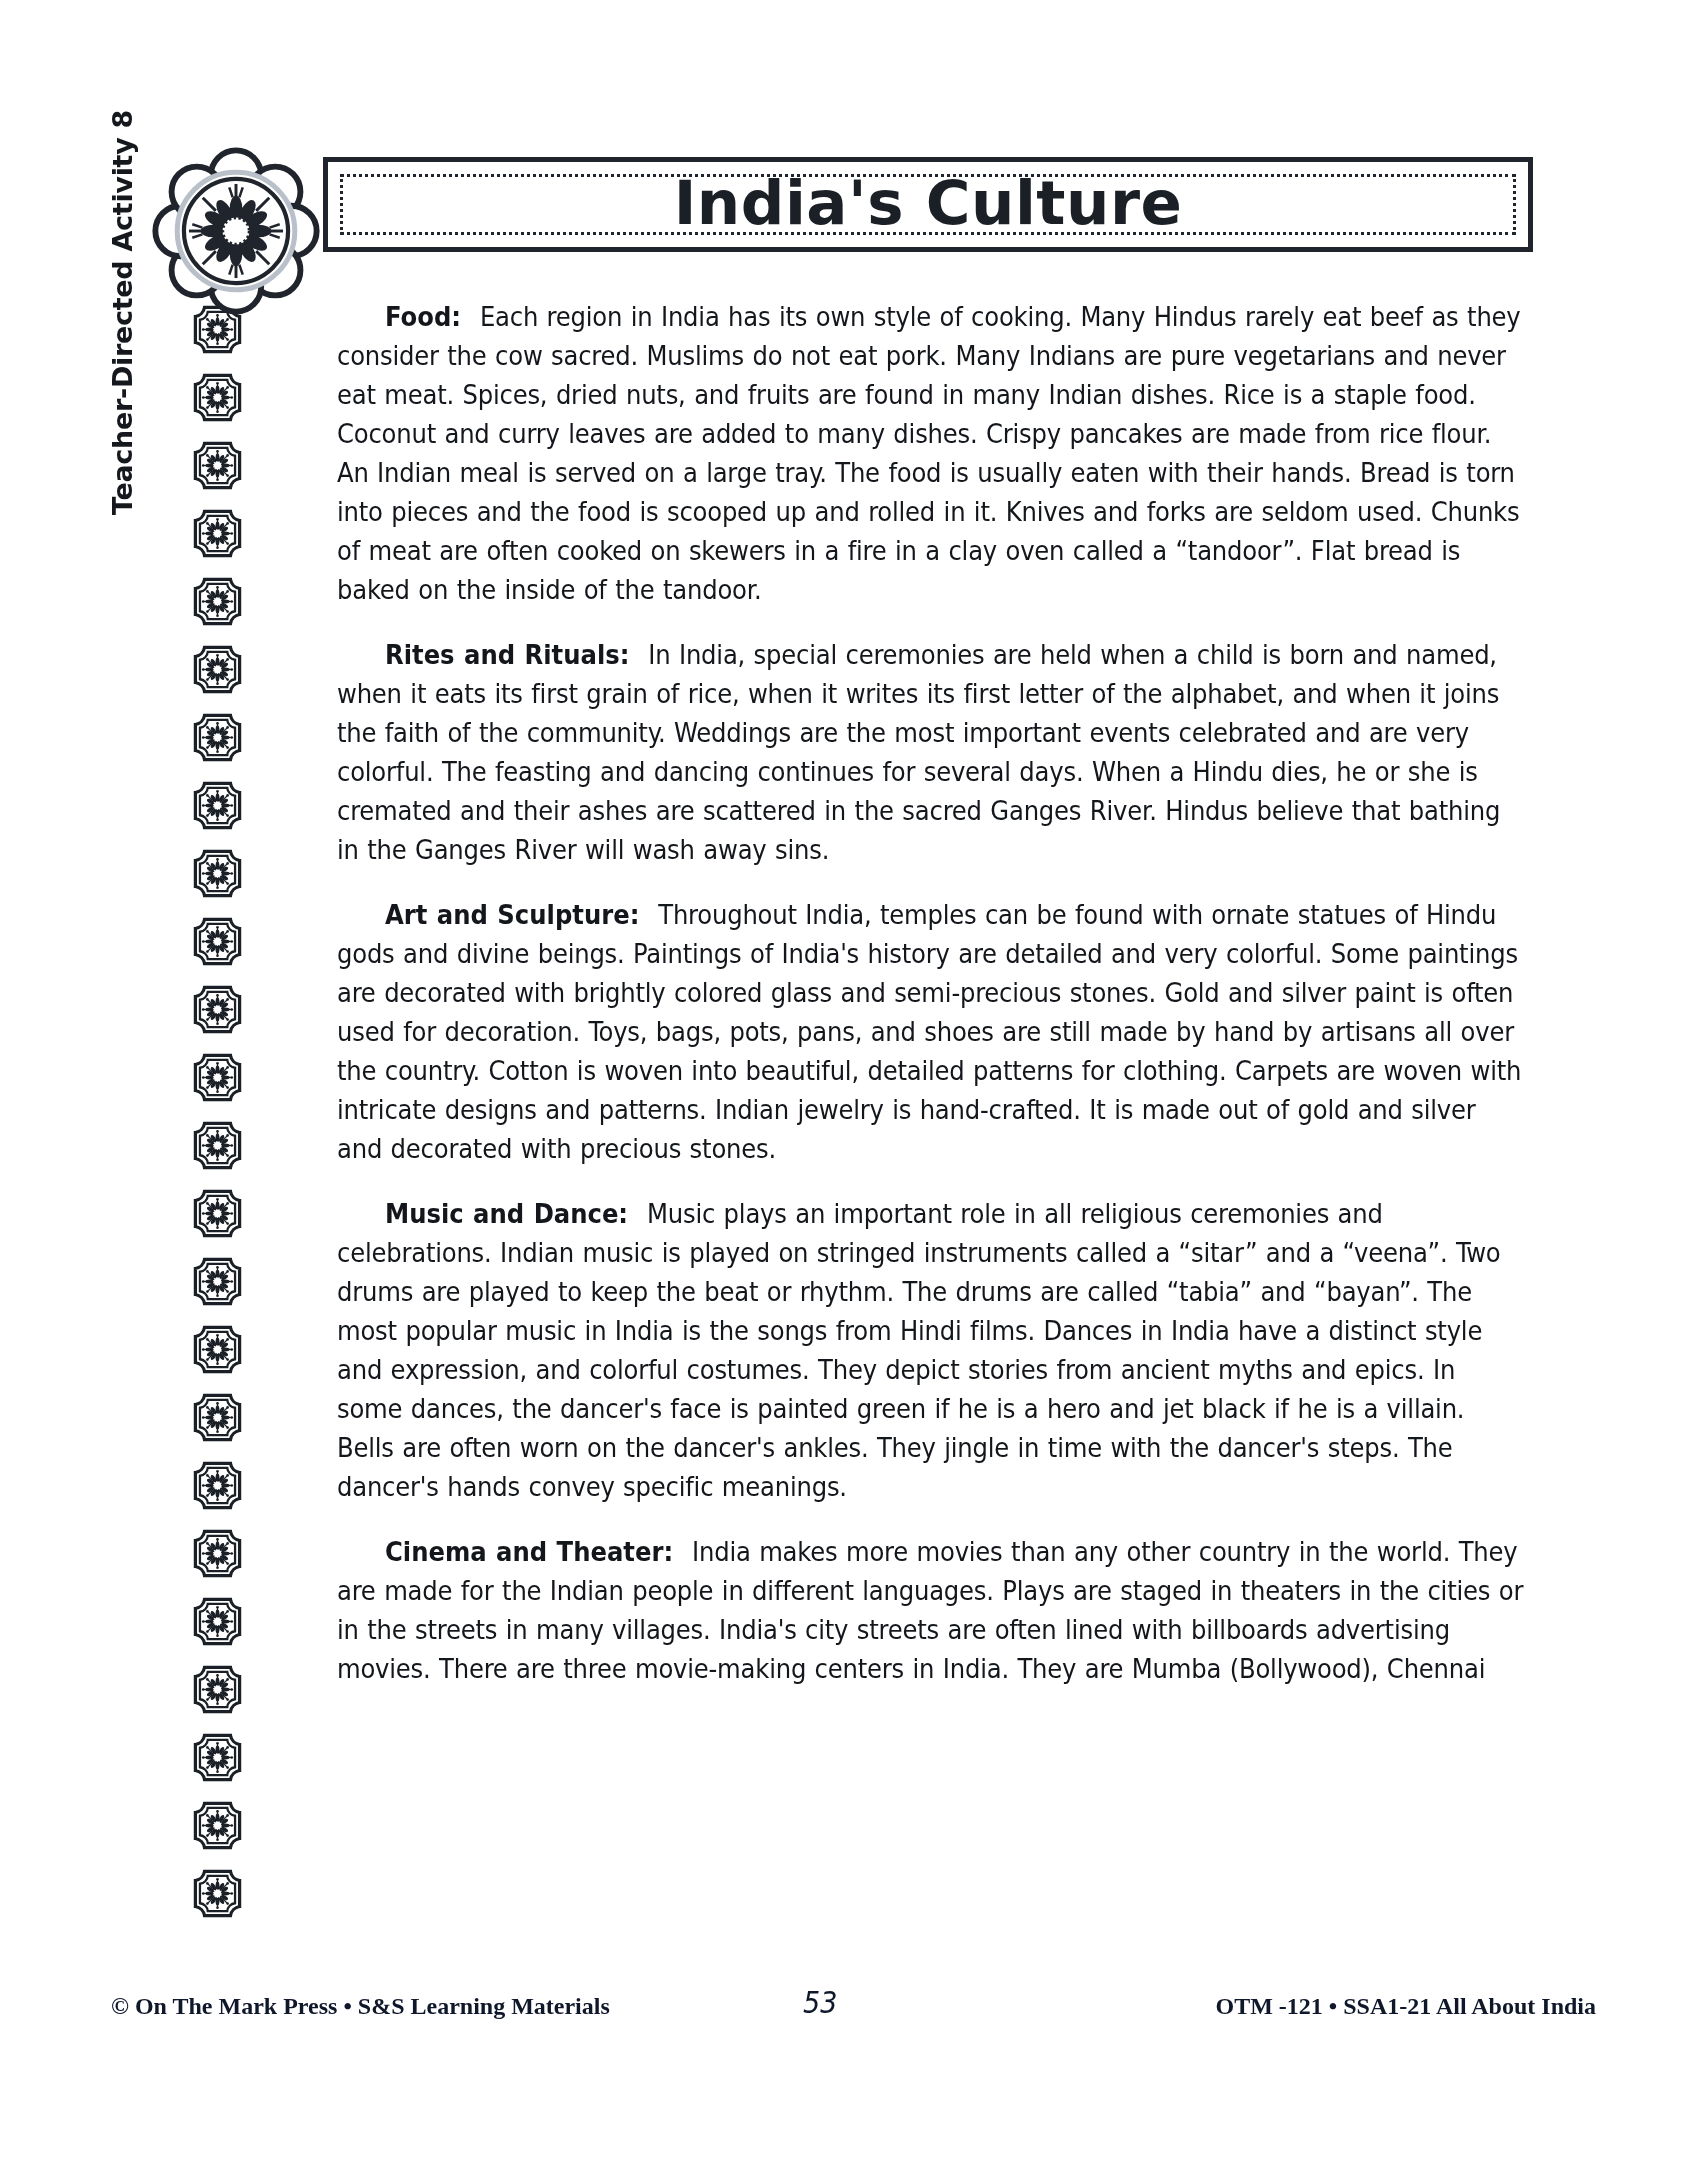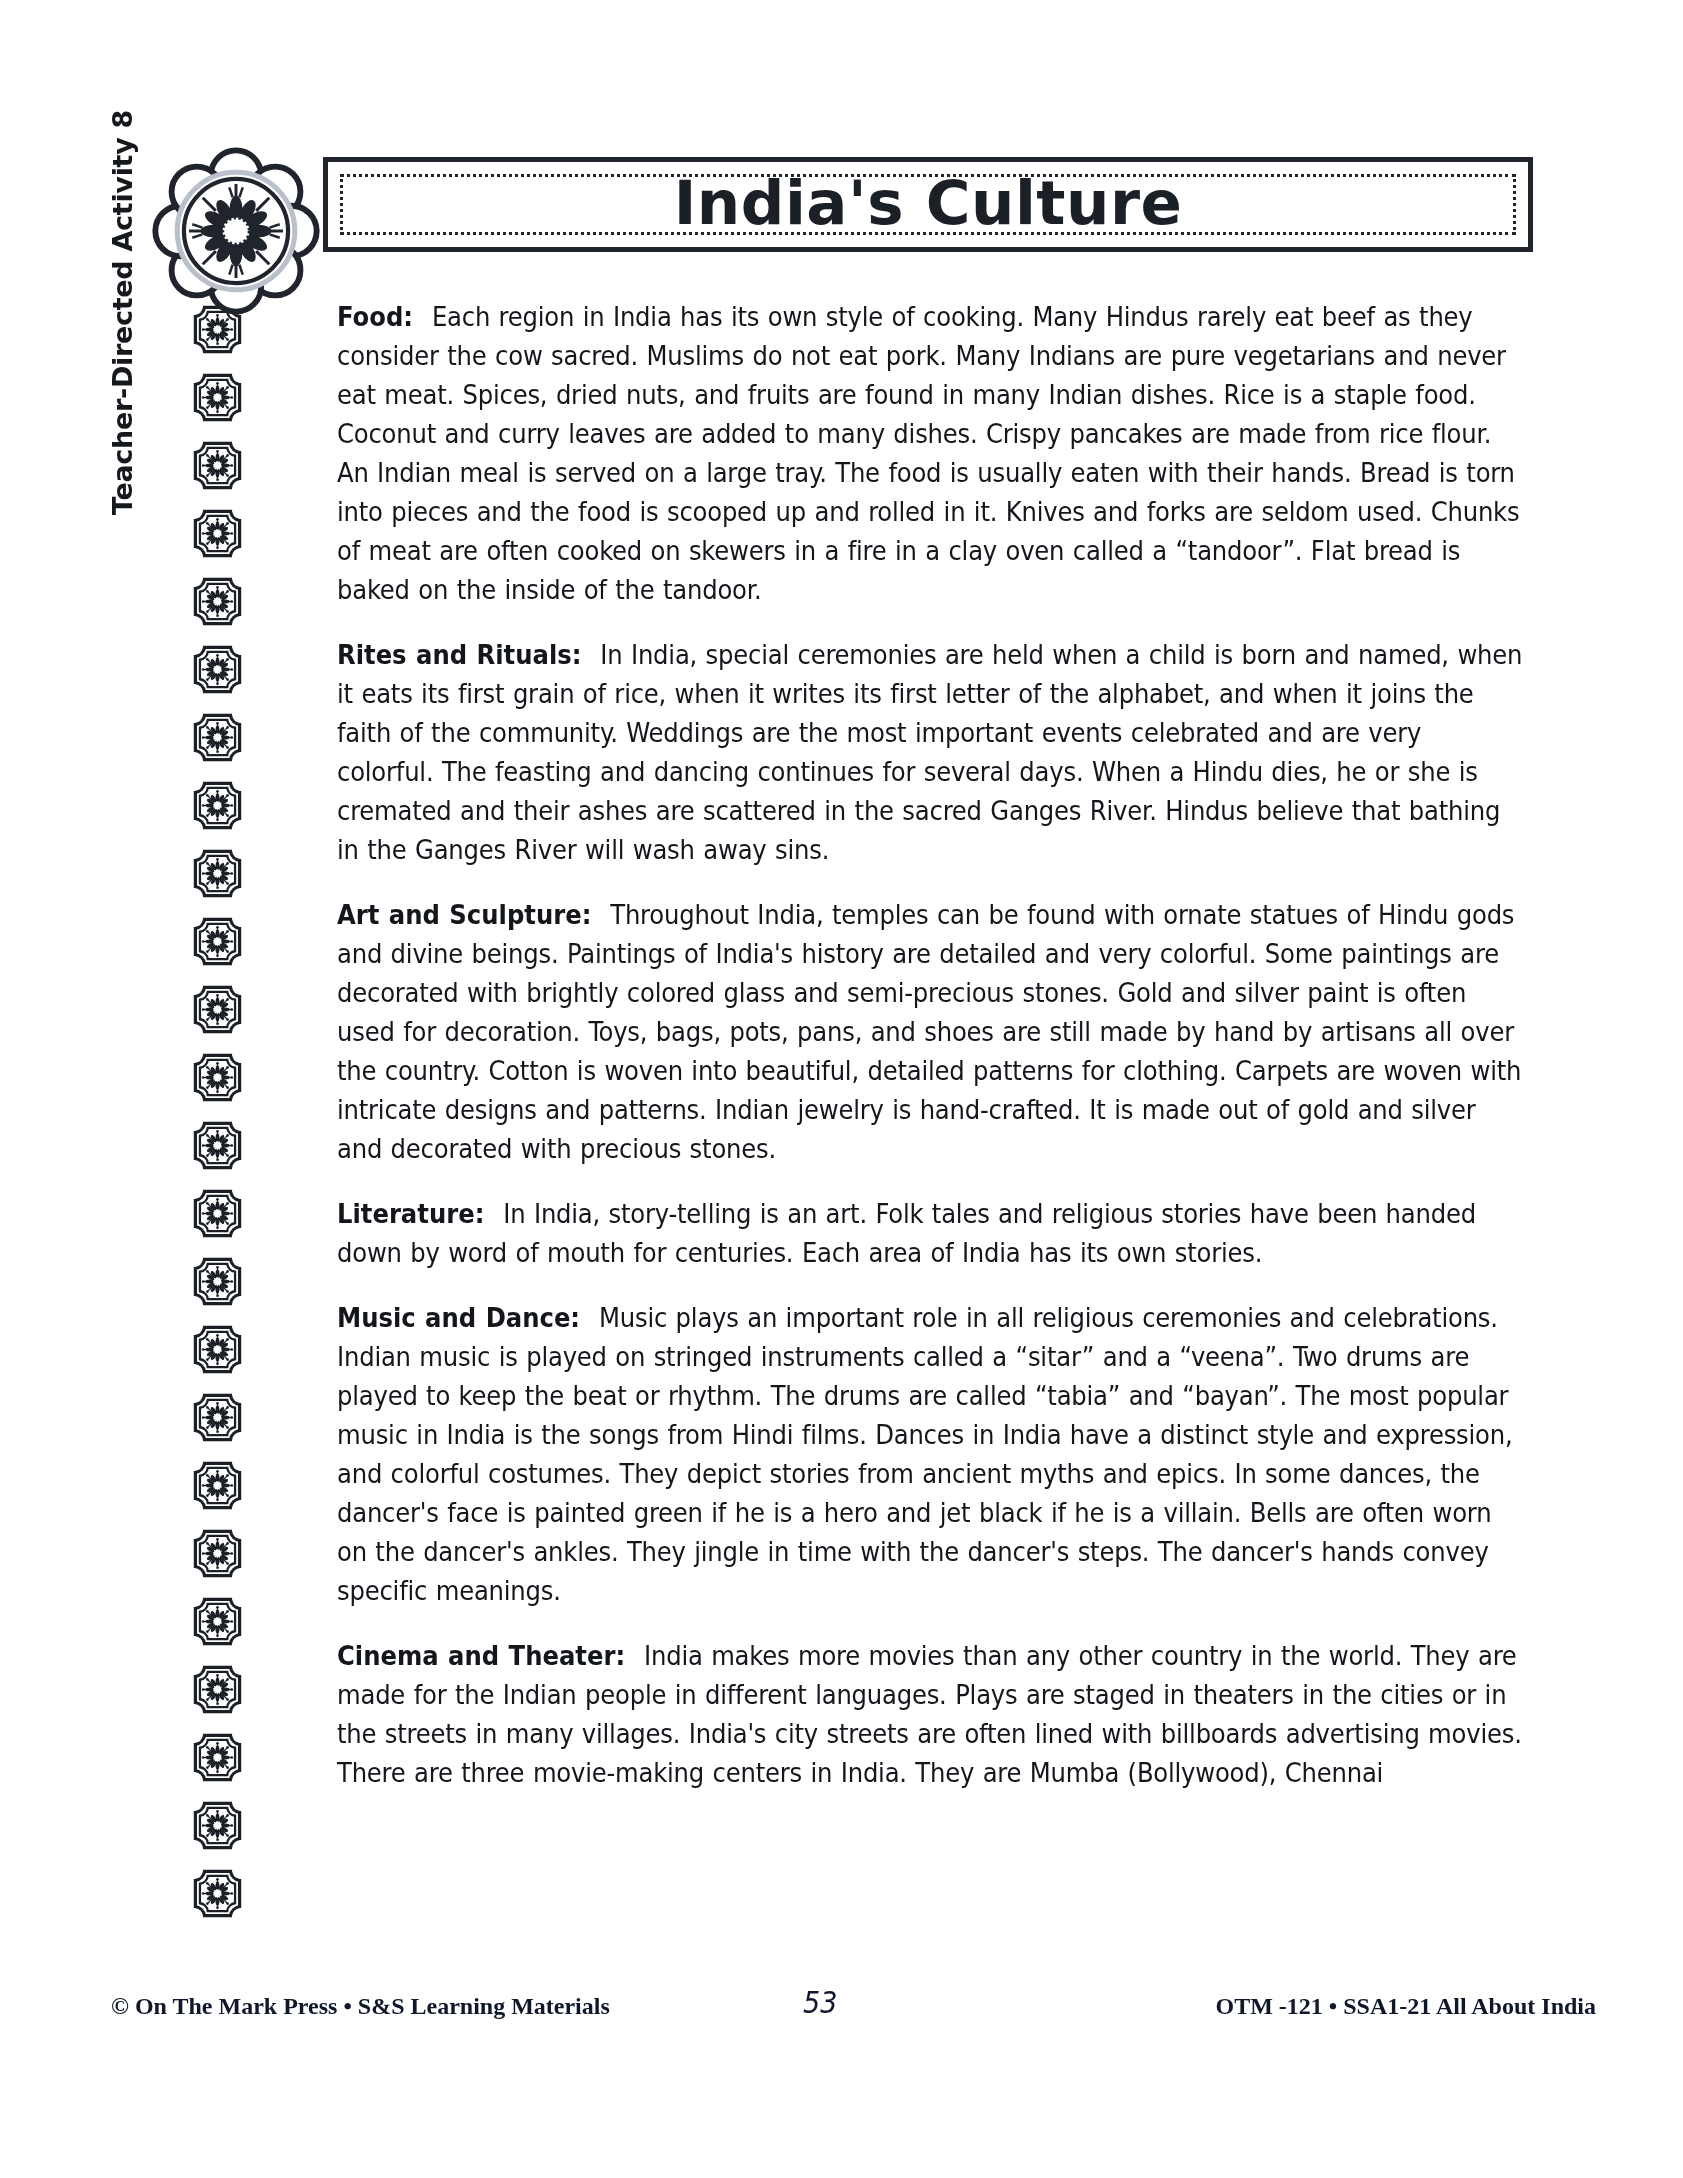--- a/index.html
+++ b/index.html
@@ -129,20 +129,21 @@
     line-height: 39px;
     color: #13161b;
     margin: 0 0 26px 0;
     text-align: left;
     letter-spacing: -0.2px;
     word-spacing: 1px;
   }
   .para .lead {
     font-weight: bold;
     letter-spacing: 0px;
+    margin-left: 48px;
   }
   .para .lead::after {
     content: "  ";
     white-space: pre;
   }
 
   
   #footer {
     position: absolute;
     left: 111px;
@@ -1184,21 +1185,20 @@
           </g>
           <circle cx="0" cy="0" r="7" fill="#ffffff" stroke="#1b1f26" stroke-width="2.5" stroke-dasharray="2 2"></circle>
         </g>
       </svg>
     </div>
 
   <div id="content">
       <div class="para"><span class="lead">Food:</span><span>Each region in India has its own style of cooking.  Many Hindus rarely eat beef as they consider the cow sacred.  Muslims do not eat pork.  Many Indians are pure vegetarians and never eat meat.  Spices, dried nuts, and fruits are found in many Indian dishes.  Rice is a staple food.  Coconut and curry leaves are added to many dishes.  Crispy pancakes are made from rice flour.  An  Indian meal is served on a large tray.  The food is usually eaten with their hands.  Bread is torn into pieces and the food is scooped up and rolled in it.  Knives and forks are seldom used.  Chunks of meat are often cooked on skewers in a fire in a clay oven called a “tandoor”.  Flat bread is baked on the inside of the tandoor.</span></div>
       <div class="para"><span class="lead">Rites and Rituals:</span><span>In India, special ceremonies are held when a child is born and named, when it eats its first grain of rice, when it writes its first letter of the alphabet, and when it joins the faith of the community.  Weddings are the most important events celebrated and are very colorful.  The feasting and dancing continues for several days.  When a Hindu dies, he or she is cremated and their ashes are scattered in the sacred Ganges River.  Hindus believe that bathing in the Ganges River will wash away sins.</span></div>
       <div class="para"><span class="lead">Art and Sculpture:</span><span>Throughout India, temples can be found with ornate statues of Hindu gods and divine beings.  Paintings of India's history are detailed and very colorful.  Some paintings are decorated with brightly colored glass and semi-precious stones.  Gold and silver paint is often used for decoration.  Toys, bags, pots, pans, and shoes are still made by hand by artisans all over the country.  Cotton is woven into beautiful, detailed patterns for clothing.  Carpets are woven with intricate designs and patterns.  Indian jewelry is hand-crafted.  It is made out of gold and silver and decorated with precious stones.</span></div>
-      <div class="para"><span class="lead">Literature:</span><span>In India, story-telling is an art.  Folk tales and religious stories have been handed down by word of mouth for centuries.  Each area of India has its own stories.</span></div>
       <div class="para"><span class="lead">Music and Dance:</span><span>Music plays an important role in all religious ceremonies and celebrations.  Indian music is played on stringed instruments called a “sitar” and a “veena”.  Two drums are played to keep the beat or rhythm.  The drums are called “tabia” and “bayan”.  The most popular music in India is the songs from Hindi films.  Dances in India have a distinct style and expression, and colorful costumes.  They depict stories from ancient myths and epics.  In some dances, the dancer's face is painted green if he is a hero and jet black if he is a villain.  Bells are often worn on the dancer's ankles.  They jingle in time with the dancer's steps.  The dancer's hands convey specific meanings.</span></div>
       <div class="para"><span class="lead">Cinema and Theater:</span><span>India makes more movies than any other country in the world.  They are made for the Indian people in different languages.  Plays are staged in theaters in the cities or in the streets in many villages.  India's city streets are often lined with billboards advertising movies.  There are three movie-making centers in India.  They are Mumba (Bollywood), Chennai</span></div>
     </div>
 
   <div id="footer">
     <div id="footer-left">© On The Mark Press • S&amp;S Learning Materials</div>
     <div id="footer-center">53</div>
     <div id="footer-right">OTM -121 • SSA1-21 All About India</div>
   </div>
 

